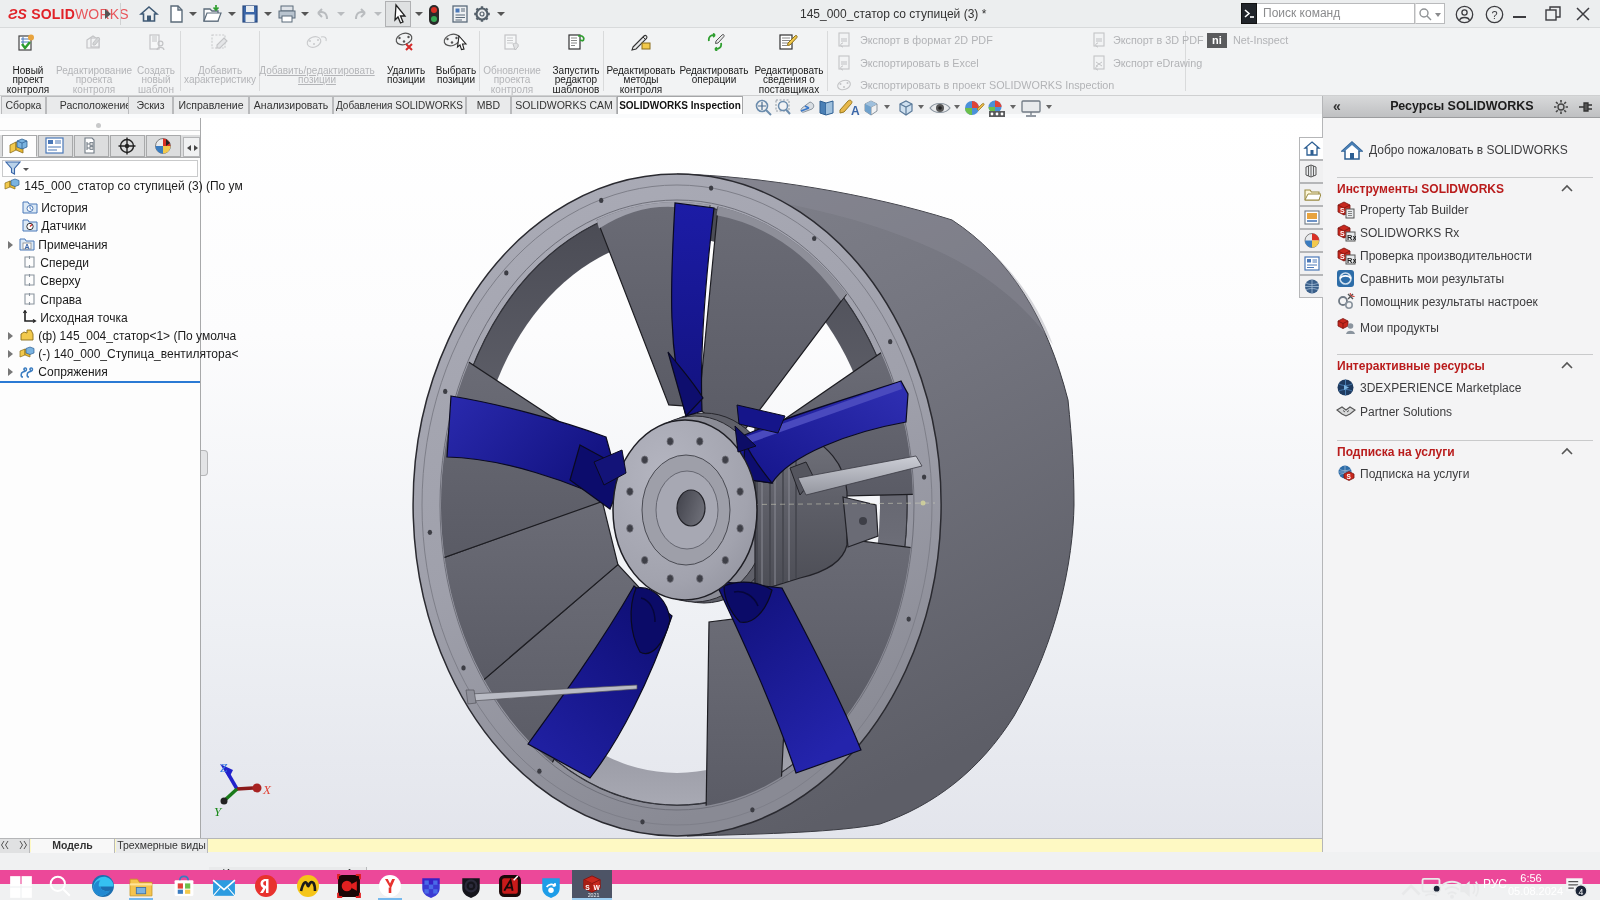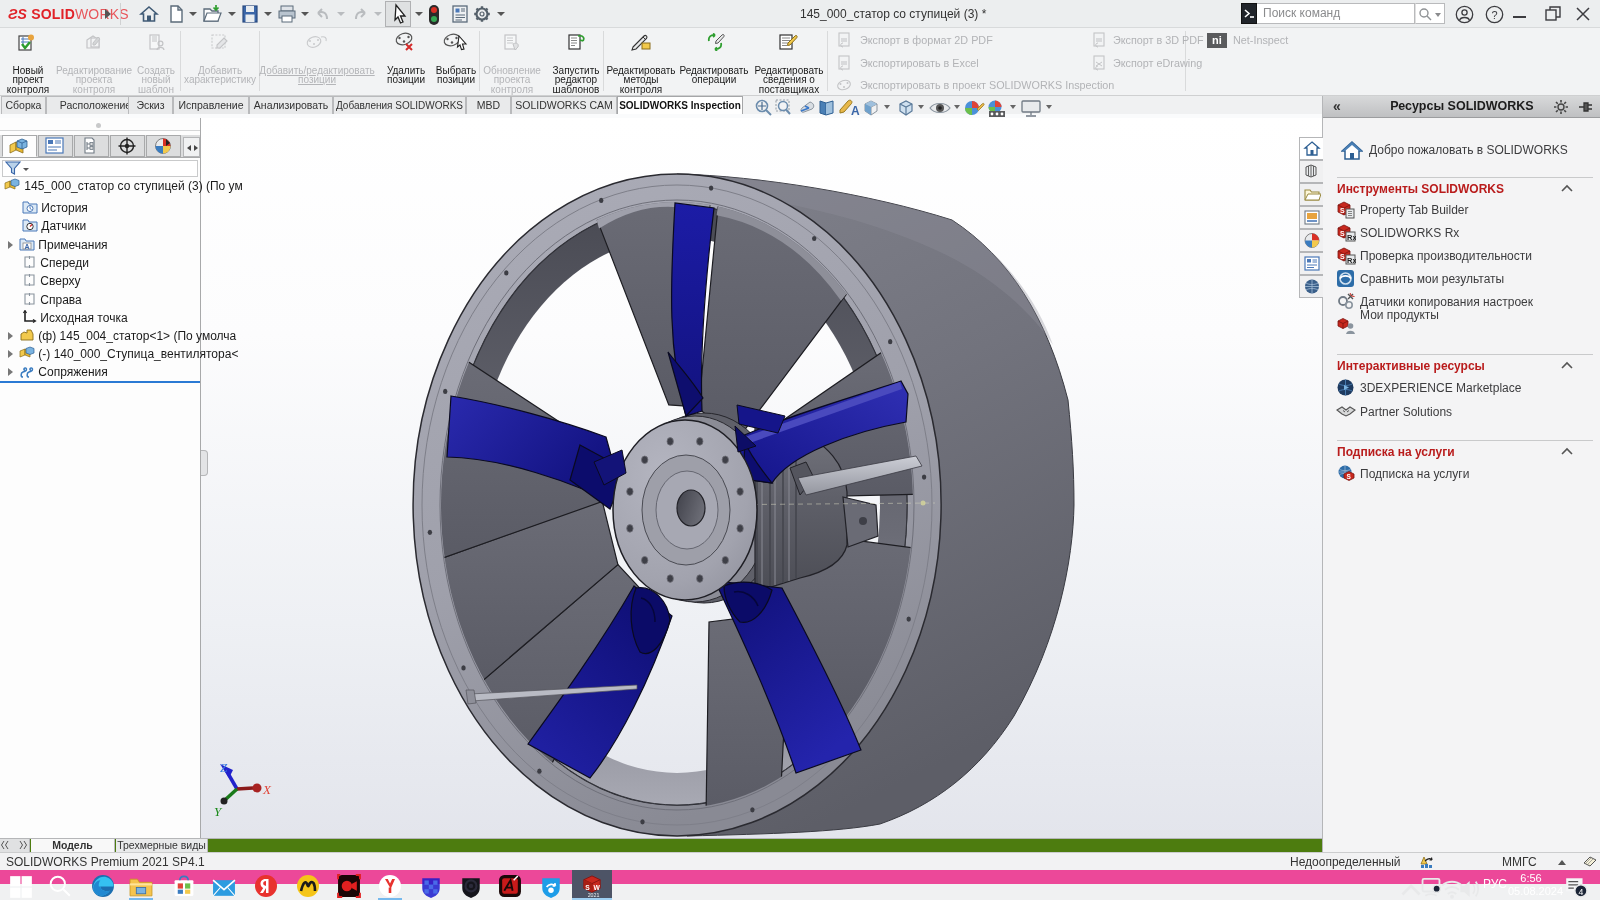--- a/index.html
+++ b/index.html
@@ -30,21 +30,21 @@
 
 #viewport { position:absolute; left:201px; top:118px; width:1121px; height:720px; background:linear-gradient(180deg,#ffffff 0%,#fcfcfd 30%,#eef0f4 70%,#e3e5ec 100%); }
 
 #rpanel { position:absolute; left:1322px; top:96px; width:278px; height:756px; background:#f4f4f5; border-left:1px solid #b5b6b8; }
 #rphead { position:absolute; left:0; top:0; width:278px; height:22px; background:linear-gradient(180deg,#d8d9da,#bfc0c2); border-bottom:1px solid #9c9d9f; }
 .rpitem { position:absolute; left:37px; font-size:12px; color:#3c3c3e; white-space:nowrap; }
 .rphdr { position:absolute; left:14px; font-size:12px; font-weight:bold; color:#b91c1c; }
 .rpdiv { position:absolute; left:14px; width:256px; height:1px; background:#c9cacb; }
 .rtab { position:absolute; left:-24px; width:24px; height:23px; background:#f0f0f1; border:1px solid #b5b6b8; border-right:none; }
 
-#modeltabs { position:absolute; left:0; top:838px; width:1322px; height:14px; background:#4d7c0f; border-top:1px solid #b5b6b8; font-size:10.5px; }
+#modeltabs { position:absolute; left:0; top:838px; width:1322px; height:14px; background:#fef9c3; border-top:1px solid #b5b6b8; font-size:10.5px; }
 .mtab { position:absolute; top:0; height:14px; line-height:13px; text-align:center; color:#333; border-right:1px solid #b9babc; background:#e9eaeb; white-space:nowrap; overflow:hidden; }
 .mtab.active { background:#f8f8f8; font-weight:bold; }
 
 #statusbar { position:absolute; left:0; top:852px; width:1600px; height:18px; background:#f2f2f3; border-top:1px solid #cccdce; font-size:12px; color:#333; }
 
 #taskbar { position:absolute; left:0; top:870px; width:1600px; height:14px; background:#ec4899; }
 .tbico { position:absolute; top:3px; width:24px; height:24px; }
 </style>
 </head>
 <body>
@@ -717,28 +717,28 @@
         <circle cx="9.5" cy="9.5" r="5.5" fill="none" stroke="#cfe0ef" stroke-width="1.6"></circle>
         <path d="M4 9.5 C6 6 13 6 15 9.5" stroke="#fff" stroke-width="1.6" fill="none"></path>
       </svg>
     <div class="rpitem" style="top:176px;">Сравнить мои результаты</div>
     <svg class="abs" style="left:13px;top:196px" width="20" height="19" viewBox="0 0 20 19">
         <circle cx="7" cy="9" r="4" fill="none" stroke="#707a84" stroke-width="1.8"></circle>
         <circle cx="13" cy="13" r="3.2" fill="none" stroke="#8a949e" stroke-width="1.6"></circle>
         <path d="M12 2 L17 7 M17 2 L12 7" stroke="#555" stroke-width="1.4"></path>
         <path d="M14 1 L15.5 4 L18.5 4.5" stroke="#c8281e" stroke-width="1" fill="none"></path>
       </svg>
-    <div class="rpitem" style="top:199px;">Датчики копирования настроек</div>
+    <div class="rpitem" style="top:199px;">Помощник результаты настроек</div>
     <svg class="abs" style="left:13px;top:220px" width="20" height="19" viewBox="0 0 20 19">
         <path d="M2 5 L7 2.5 L12 5 L12 10 L7 12.5 L2 10 Z" fill="#c8281e" stroke="#7a1410" stroke-width="0.8"></path>
         <path d="M2 5 L7 7.5 L12 5 M7 7.5 L7 12.5" fill="none" stroke="#7a1410" stroke-width="0.8"></path>
         <circle cx="14.5" cy="10" r="2.8" fill="#8a949e"></circle>
         <path d="M10 18 C10.5 13.5 18.5 13.5 19 18 Z" fill="#8a949e"></path>
       </svg>
-    <div class="rpitem" style="top:212px;">Мои продукты</div>
+    <div class="rpitem" style="top:225px;">Мои продукты</div>
     <div class="rpdiv" style="top:258px;"></div>
     <div class="rphdr" style="top:263px;">Интерактивные ресурсы</div>
     <svg class="abs" style="left:238px;top:265px" width="12" height="8" viewBox="0 0 12 8">
         <path d="M1 7 L6 2 L11 7" fill="none" stroke="#555" stroke-width="1.6"></path>
       </svg>
     <svg class="abs" style="left:13px;top:282px" width="19" height="19" viewBox="0 0 19 19">
         <circle cx="9.5" cy="9.5" r="8" fill="#1e3a5f"></circle>
         <path d="M3 6 C7 8 12 8 16 6 M3 13 C7 11 12 11 16 13 M9.5 1.5 L9.5 17.5" stroke="#4a7fb5" stroke-width="0.9" fill="none"></path>
         <path d="M8 7 L13 9.5 L8 12 Z" fill="#7ab3e0"></path>
       </svg>
@@ -764,37 +764,20 @@
   <div id="modeltabs">
     <div style="position:absolute;left:0;top:0;width:30px;height:14px;background:#e0e1e2;border-right:1px solid #b9babc;">
       <svg width="28" height="12" viewBox="0 0 28 12">
           <path d="M4 2 L1.5 6 L4 10 M8 2 L5.5 6 L8 10 M20 2 L22.5 6 L20 10 M24 2 L26.5 6 L24 10" stroke="#555" stroke-width="1" fill="none"></path>
         </svg>
     </div>
     <div class="mtab active" style="left:31px;width:84px;">Модель</div>
     <div class="mtab" style="left:116px;width:92px;">Трехмерные виды</div>
     <div class="mtab" style="left:209px;width:158px;margin-top:28px;">Исследование движения 1</div>
   </div>
-  <div id="statusbar">
-    <div style="position:absolute;left:6px;top:2px;">SOLIDWORKS Premium 2021 SP4.1</div>
-    <div style="position:absolute;left:1290px;top:2px;">Недоопределенный</div>
-    <svg style="position:absolute;left:1419px;top:2px" width="15" height="14" viewBox="0 0 15 14">
-        <path d="M2 9 L5 2 L8 9 Z" fill="#f2c94c" stroke="#8a6d1a" stroke-width="0.8"></path>
-        <path d="M6 6 C9 3 12 3 13 5 M13 5 L10.5 5 M13 5 L12.5 2.5" fill="none" stroke="#222" stroke-width="1.2"></path>
-        <rect x="2" y="10" width="3" height="3" fill="#3a7cc0"></rect>
-        <rect x="6" y="9" width="3" height="4" fill="#3a7cc0"></rect>
-        <rect x="10" y="10" width="3" height="3" fill="#3a7cc0"></rect>
-      </svg>
-    <div style="position:absolute;left:1502px;top:2px;">ММГС</div>
-    <div style="position:absolute;left:1558px;top:7px;width:0;height:0;border-bottom:5px solid #555;border-left:4px solid transparent;border-right:4px solid transparent;"></div>
-    <svg style="position:absolute;left:1582px;top:2px" width="16" height="14" viewBox="0 0 16 14">
-        <path d="M2 8 L8 2 L14 5 L8 11 Z" fill="#f5f0d8" stroke="#555" stroke-width="1"></path>
-        <path d="M4 8 L9 3 M6 9 L11 4" stroke="#888" stroke-width="0.7"></path>
-      </svg>
-  </div>
   <div id="taskbar">
 
     <svg class="tbico" style="left:9px;top:5px" width="21" height="21" viewBox="0 0 21 21">
         <rect x="1" y="1" width="9" height="9" fill="#fff"></rect>
         <rect x="11" y="1" width="9" height="9" fill="#fff"></rect>
         <rect x="1" y="11" width="9" height="9" fill="#fff"></rect>
         <rect x="11" y="11" width="9" height="9" fill="#fff"></rect>
       </svg>
 
     <svg class="tbico" style="left:48px;top:4px" width="22" height="22" viewBox="0 0 22 22">

